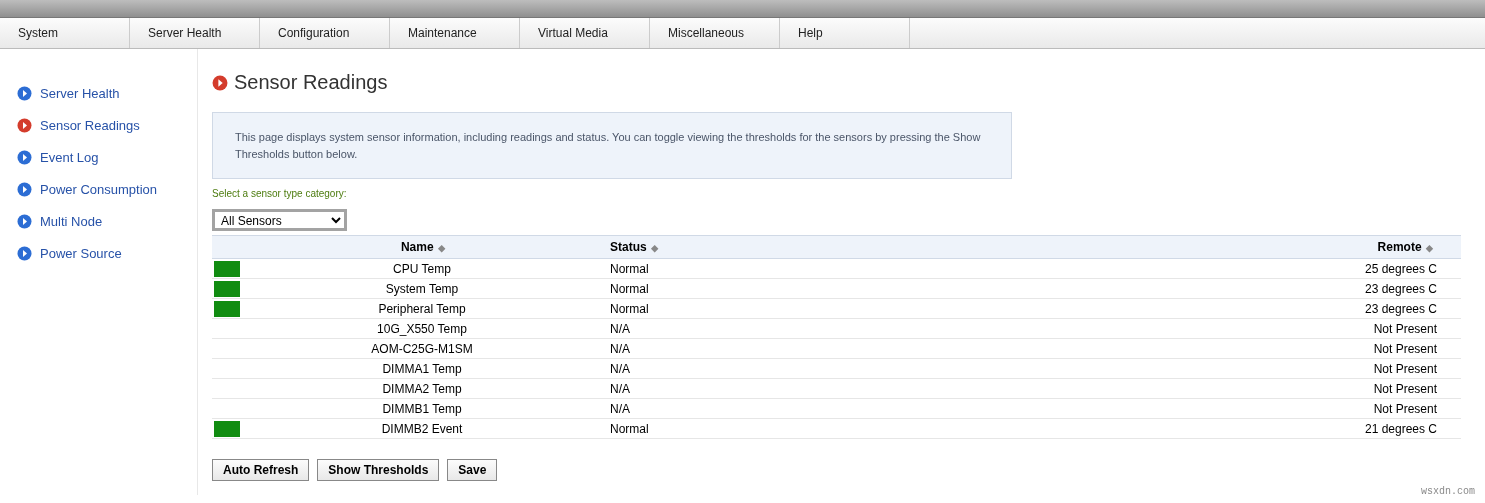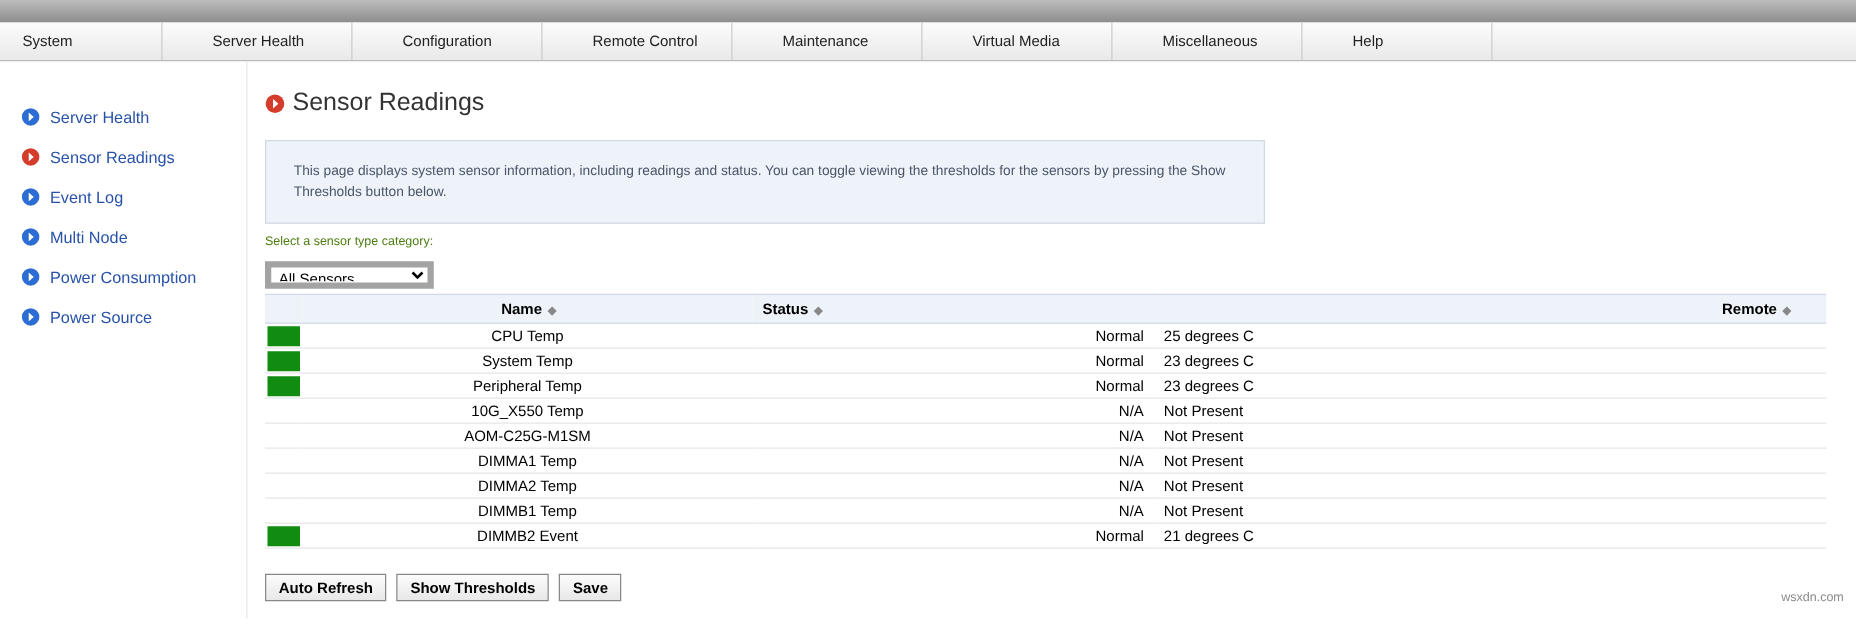--- a/index.html
+++ b/index.html
@@ -1,71 +1,70 @@
 <!DOCTYPE html>
 <html><head>
   <meta charset="utf-8">
   <style>
     * { box-sizing: border-box; margin: 0; padding: 0; }
     body { font-family: Arial, Helvetica, sans-serif; font-size: 12px; background: #fff; color: #000; }
 
     .topbar { height: 18px; background: linear-gradient(to bottom, #bdbdbd, #8f8f8f); border-bottom: 1px solid #777; }
 
-    .menubar { display: flex; background: linear-gradient(to bottom, #fcfcfc, #e9e9e9); border-bottom: 1px solid #bbb; gap: 22px; }
+    .menubar { display: flex; background: linear-gradient(to bottom, #fcfcfc, #e9e9e9); border-bottom: 1px solid #bbb; }
     .menubar .menu-item { padding: 8px 18px; border-right: 1px solid #ccc; cursor: pointer; font-size: 12px; color: #222; min-width: 130px; }
 
     .layout { display: flex; }
     .sidebar { width: 198px; padding: 28px 12px 12px 16px; border-right: 1px solid #e8e8e8; }
     .sidebar-item { display: flex; align-items: center; gap: 8px; padding: 8px 0; cursor: pointer; }
     .sidebar-item span.label { color: #2752a8; font-size: 13px; }
     .sidebar-item.active span.label { color: #2752a8; }
 
     .arrow-icon { width: 16px; height: 16px; display: inline-flex; align-items: center; justify-content: center; flex: 0 0 16px; }
 
     .main { flex: 1; padding: 22px 24px 14px 14px; }
 
     .page-title-row { display: flex; align-items: center; gap: 6px; margin-bottom: 18px; }
     .page-title { font-size: 20px; color: #333; font-weight: normal; }
 
     .info-box { background: #eef3fa; border: 1px solid #d0d9e6; padding: 16px 22px; margin-bottom: 9px; color: #4a5568; line-height: 1.5; font-size: 11px; max-width: 800px; }
 
     .select-label { font-size: 10px; color: #4d7c0f; margin-bottom: 10px; }
-    .sensor-select { width: 135px; height: 22px; font-size: 12px; border: 5px solid #a3a3a3; background: #fff; margin-bottom: 4px; padding: 1px 2px; }
+    .sensor-select { width: 135px; height: 22px; font-size: 12px; border: 3px solid #a3a3a3; background: #fff; margin-bottom: 4px; padding: 1px 2px; }
 
     table.sensor-table { width: 100%; border-collapse: collapse; }
     table.sensor-table thead th { background: #eef3fa; padding: 4px 8px; text-align: left; font-weight: bold; font-size: 12px; border-top: 1px solid #d0d9e6; border-bottom: 1px solid #d0d9e6; }
     table.sensor-table thead th.status-col { text-align: left; }
     table.sensor-table thead th.reading-col { text-align: right; padding-right: 30px; }
     table.sensor-table thead th.name-col { text-align: center; }
     table.sensor-table thead th.swatch-col { width: 30px; }
     table.sensor-table tbody td { padding: 2px 8px; border-bottom: 1px solid #e6e6e6; font-size: 12px; height: 20px; vertical-align: middle; }
     table.sensor-table tbody td.swatch-cell { width: 30px; padding: 0 0 0 2px; }
     .swatch { width: 26px; height: 16px; background: #118c11; display: block; }
     .swatch.empty { background: transparent; }
     table.sensor-table tbody td.name-cell { text-align: center; width: 360px; }
-    table.sensor-table tbody td.status-cell { text-align: right; }
-    table.sensor-table tbody td.reading-cell { padding-right: 24px; }
+    table.sensor-table tbody td.status-cell { text-align: left; }
+    table.sensor-table tbody td.reading-cell { text-align: right; padding-right: 24px; }
 
     .sort-caret { color: #888; font-size: 9px; margin-left: 4px; letter-spacing: -2px; }
 
     .button-row { margin-top: 20px; display: flex; gap: 8px; }
     .btn { background: linear-gradient(to bottom, #fcfcfc, #e8e8e8); border: 1px solid #888; padding: 3px 10px; font-size: 12px; cursor: pointer; font-weight: bold; font-family: inherit; }
 
-    .footer-brand { position: fixed; bottom: 19px; right: 10px; font-size: 10px; color: #8a8a8a; }
+    .footer-brand { position: fixed; bottom: 6px; right: 10px; font-size: 10px; color: #8a8a8a; font-family: Liberation Mono, monospace; }
   </style>
 </head>
 <body>
 
 <div class="topbar"></div>
 
 <div class="menubar">
   <div class="menu-item">System</div>
   <div class="menu-item">Server Health</div>
   <div class="menu-item">Configuration</div>
-  <div class="menu-item">Remote Control</div>
   <div class="menu-item">Maintenance</div>
   <div class="menu-item">Virtual Media</div>
   <div class="menu-item">Miscellaneous</div>
   <div class="menu-item">Help</div>
 </div>
 
 <div class="layout">
   <div class="sidebar">
     <div class="sidebar-item">
       <span class="arrow-icon">
@@ -94,30 +93,30 @@
       </span>
       <span class="label">Event Log</span>
     </div>
     <div class="sidebar-item">
       <span class="arrow-icon">
         <svg width="15" height="15" viewBox="0 0 15 15">
             <circle cx="7.5" cy="7.5" r="7" fill="#2c6dd4"></circle>
             <path d="M6 4 L10 7.5 L6 11 Z" fill="#fff"></path>
           </svg>
       </span>
+      <span class="label">Power Consumption</span>
+    </div>
+    <div class="sidebar-item">
+      <span class="arrow-icon">
+        <svg width="15" height="15" viewBox="0 0 15 15">
+            <circle cx="7.5" cy="7.5" r="7" fill="#2c6dd4"></circle>
+            <path d="M6 4 L10 7.5 L6 11 Z" fill="#fff"></path>
+          </svg>
+      </span>
       <span class="label">Multi Node</span>
-    </div>
-    <div class="sidebar-item">
-      <span class="arrow-icon">
-        <svg width="15" height="15" viewBox="0 0 15 15">
-            <circle cx="7.5" cy="7.5" r="7" fill="#2c6dd4"></circle>
-            <path d="M6 4 L10 7.5 L6 11 Z" fill="#fff"></path>
-          </svg>
-      </span>
-      <span class="label">Power Consumption</span>
     </div>
     <div class="sidebar-item">
       <span class="arrow-icon">
         <svg width="15" height="15" viewBox="0 0 15 15">
             <circle cx="7.5" cy="7.5" r="7" fill="#2c6dd4"></circle>
             <path d="M6 4 L10 7.5 L6 11 Z" fill="#fff"></path>
           </svg>
       </span>
       <span class="label">Power Source</span>
     </div>

